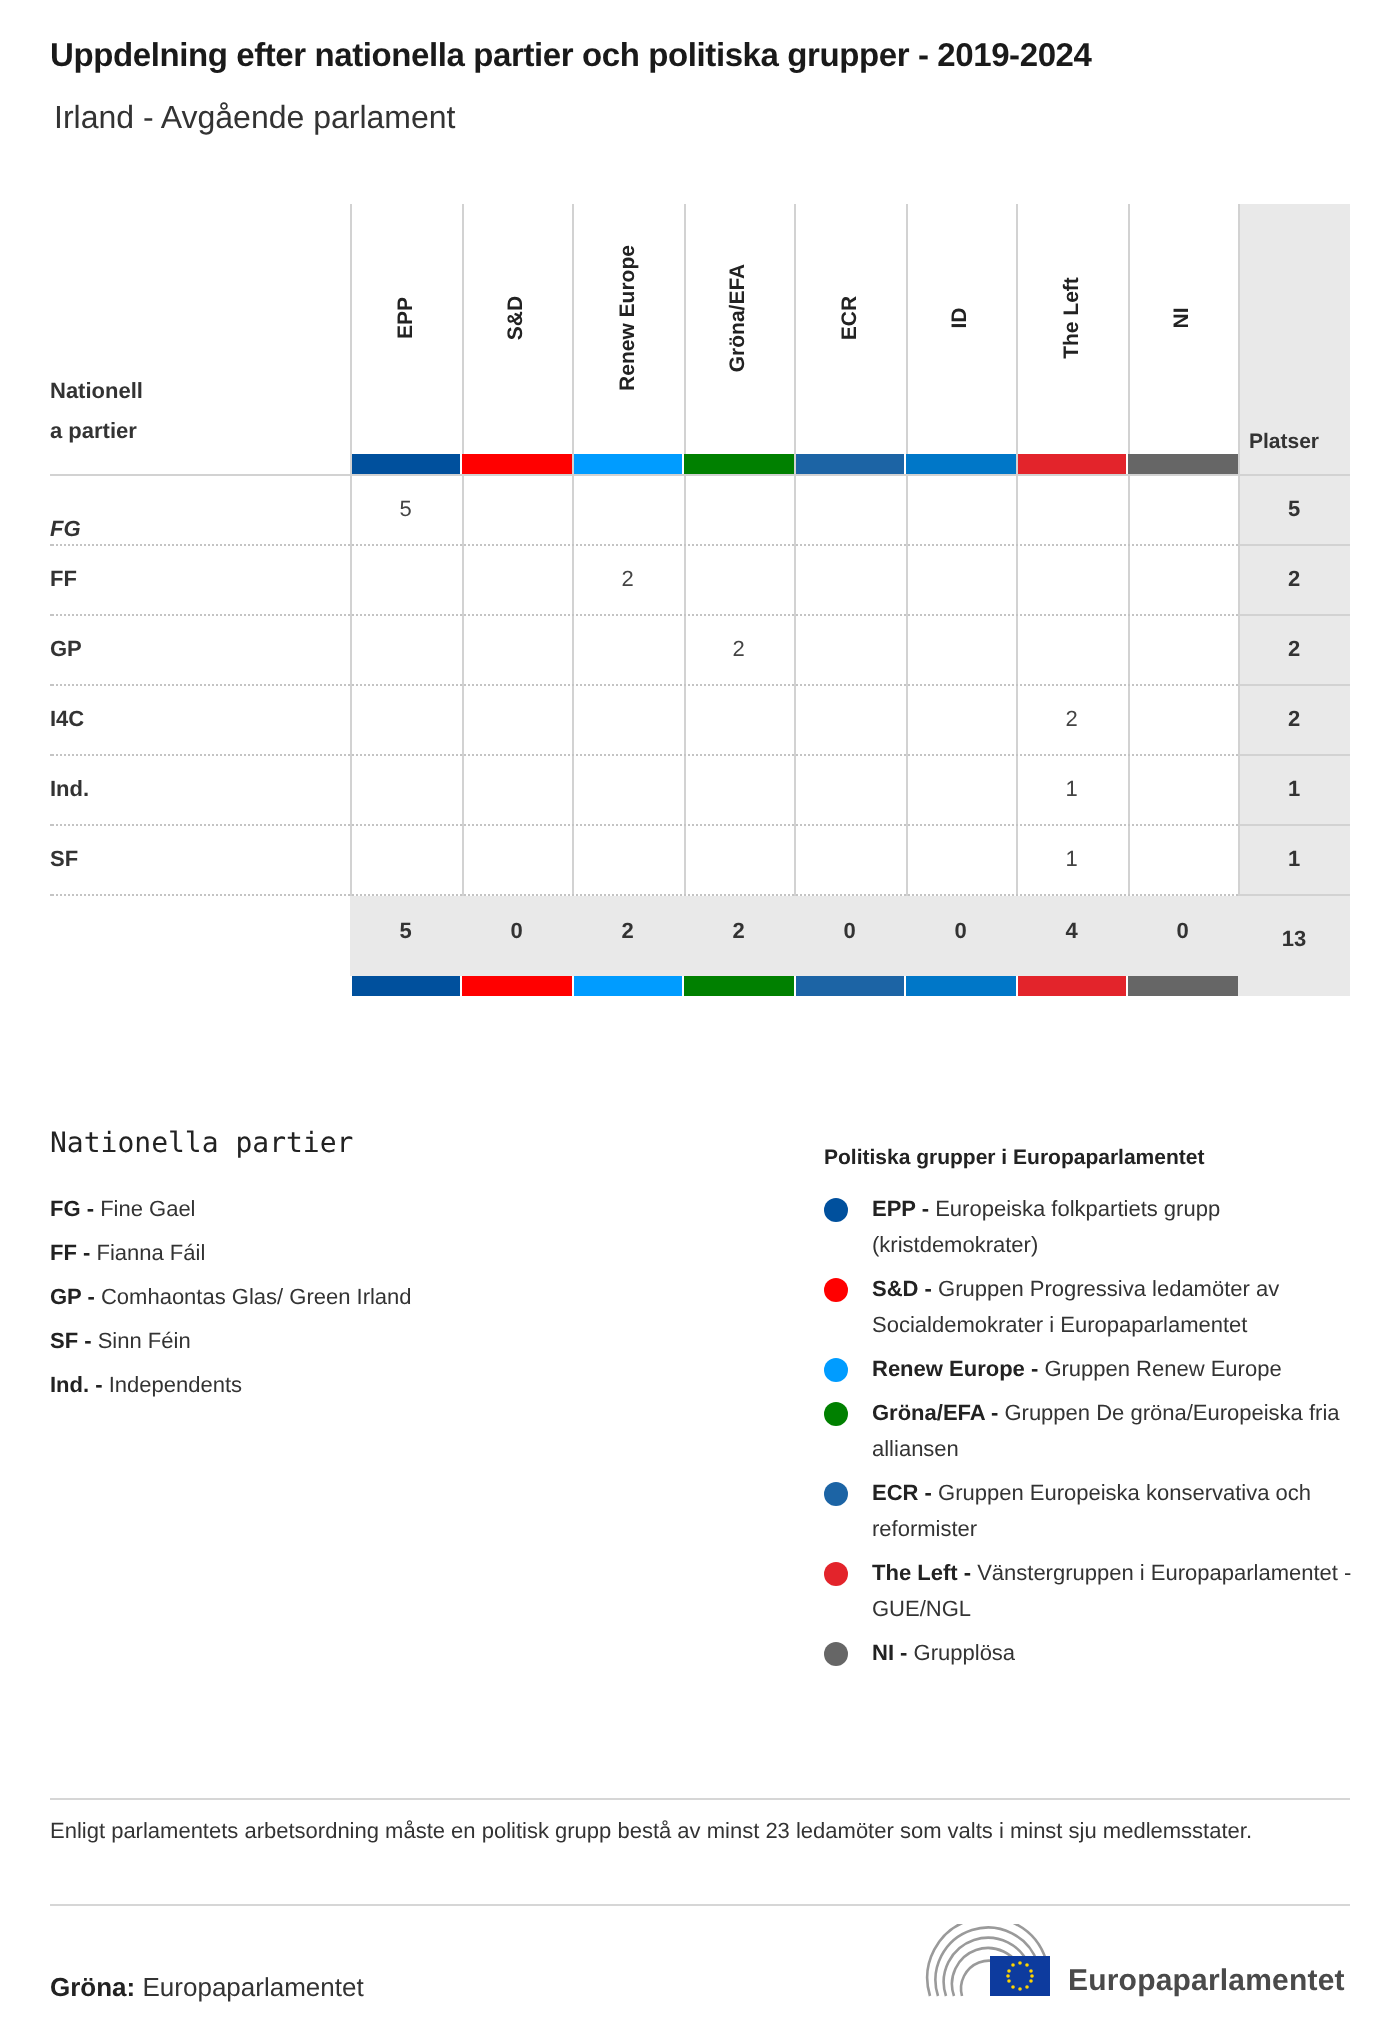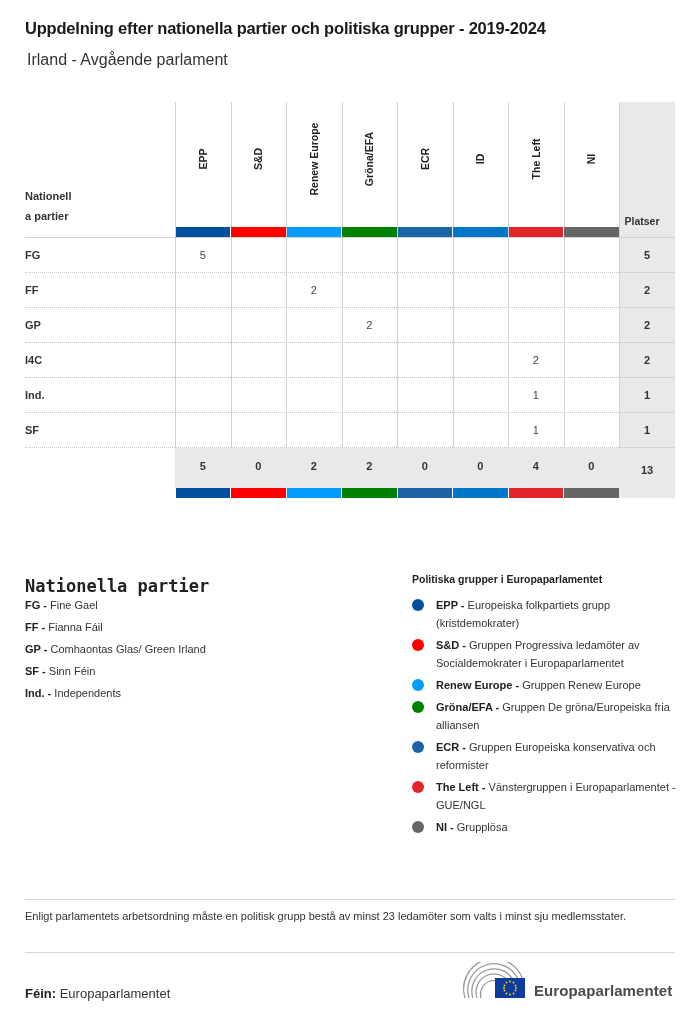--- a/index.html
+++ b/index.html
@@ -20,21 +20,21 @@
   .platser-lbl { position: absolute; left: 594px; top: 113px; width: 46px; text-align: center; font-size: 10.5px; font-weight: bold; color: #333; }
   .hline-solid { position: absolute; left: 0; width: 650px; height: 1px; background: #d2d2d2; }
   .hline-dot { position: absolute; left: 0; width: 594px; height: 0; border-top: 1px dotted #c4c4c4; }
   .hline-plat { position: absolute; left: 594px; width: 56px; height: 1px; background: #d2d2d2; }
   .row-lbl { position: absolute; left: 0; font-size: 11px; font-weight: bold; color: #333; }
   .cell { position: absolute; width: 55.5px; text-align: center; font-size: 11px; color: #444; }
   .cell.bold { font-weight: bold; color: #333; }
   .total-bg { position: absolute; left: 150px; top: 346px; width: 444px; height: 40px; background: #e9e9e9; }
 
   
-  .leg-l-title { position: absolute; left: 25px; top: 576px; font-family: "DejaVu Sans Mono", "Liberation Mono", monospace; font-size: 17px; font-weight: bold; color: #222; }
+  .leg-l-title { position: absolute; left: 25px; top: 564px; font-family: "DejaVu Sans Mono", "Liberation Mono", monospace; font-size: 14px; font-weight: normal; color: #222; }
   .leg-l { position: absolute; left: 25px; top: 596px; width: 340px; }
   .leg-l .item { font-size: 11px; color: #333; line-height: 18px; margin-bottom: 4px; }
   .leg-l .item b, .leg-r .item b { color: #222; }
   .leg-r-title { position: absolute; left: 412px; top: 573px; font-size: 10.5px; font-weight: bold; color: #222; }
   .leg-r { position: absolute; left: 412px; top: 596px; width: 270px; }
   .leg-r .item { position: relative; padding-left: 24px; font-size: 11px; color: #333; line-height: 18px; margin-bottom: 4px; }
   .leg-r .dot { position: absolute; left: 0; top: 3px; width: 12px; height: 12px; border-radius: 50%; }
 
   .sep { position: absolute; left: 25px; width: 650px; height: 1px; background: #d6d6d6; }
   .note { position: absolute; left: 25px; top: 907px; width: 640px; font-size: 11px; color: #333; line-height: 19px; }
@@ -112,21 +112,21 @@
     <div class="col-head" style="left:483px;width:55.5px;">
       <span class="lbl">The Left</span>
     </div>
     <div class="cbar" style="left:483.5px;width:54.5px;top:125px;background:#e3242b;"></div>
     <div class="cbar" style="left:483.5px;width:54.5px;top:386px;background:#e3242b;"></div>
     <div class="col-head" style="left:538.5px;width:55.5px;">
       <span class="lbl">NI</span>
     </div>
     <div class="cbar" style="left:539px;width:54.5px;top:125px;background:#666666;"></div>
     <div class="cbar" style="left:539px;width:54.5px;top:386px;background:#666666;"></div>
-    <div class="row-lbl" style="top:147px;">FG</div>
+    <div class="row-lbl" style="top:157px;font-style:italic;">FG</div>
     <div class="cell" style="left:150px;top:147px;">5</div>
     <div class="cell" style="left:205.5px;top:147px;"></div>
     <div class="cell" style="left:261px;top:147px;"></div>
     <div class="cell" style="left:316.5px;top:147px;"></div>
     <div class="cell" style="left:372px;top:147px;"></div>
     <div class="cell" style="left:427.5px;top:147px;"></div>
     <div class="cell" style="left:483px;top:147px;"></div>
     <div class="cell" style="left:538.5px;top:147px;"></div>
     <div class="cell bold" style="left:594px;top:147px;width:56px;">5</div>
     <div class="row-lbl" style="top:182px;">FF</div>
@@ -208,21 +208,21 @@
     <div class="item"><span class="dot" style="background:#1c64a5"></span><b>ECR -</b> <span>Gruppen Europeiska konservativa och reformister</span></div>
     <div class="item"><span class="dot" style="background:#e3242b"></span><b>The Left -</b> <span>Vänstergruppen i Europaparlamentet - GUE/NGL</span></div>
     <div class="item"><span class="dot" style="background:#666666"></span><b>NI -</b> <span>Grupplösa</span></div>
   </div>
 
 <div class="sep" style="top:899px"></div>
 <div class="note">Enligt parlamentets arbetsordning måste en politisk grupp bestå av minst 23 ledamöter som valts i minst sju medlemsstater.</div>
 <div class="sep" style="top:952px"></div>
 
 <div class="source">
-  <b>Féin:</b>
+  <b>Gröna:</b>
   <span>Europaparlamentet</span>
 </div>
 
 <div class="logo">
   <svg width="72" height="40" viewBox="0 0 72 40" style="position:absolute;left:0;top:0">
     <g fill="none" stroke="#9a9a9a" stroke-width="1.3">
       <path d="M4 36 A30 30 0 0 1 62 18"></path>
       <path d="M8 36 A26 26 0 0 1 58 20"></path>
       <path d="M12 36 A22 22 0 0 1 54 22"></path>
       <path d="M16 36 A18 18 0 0 1 50 24"></path>

